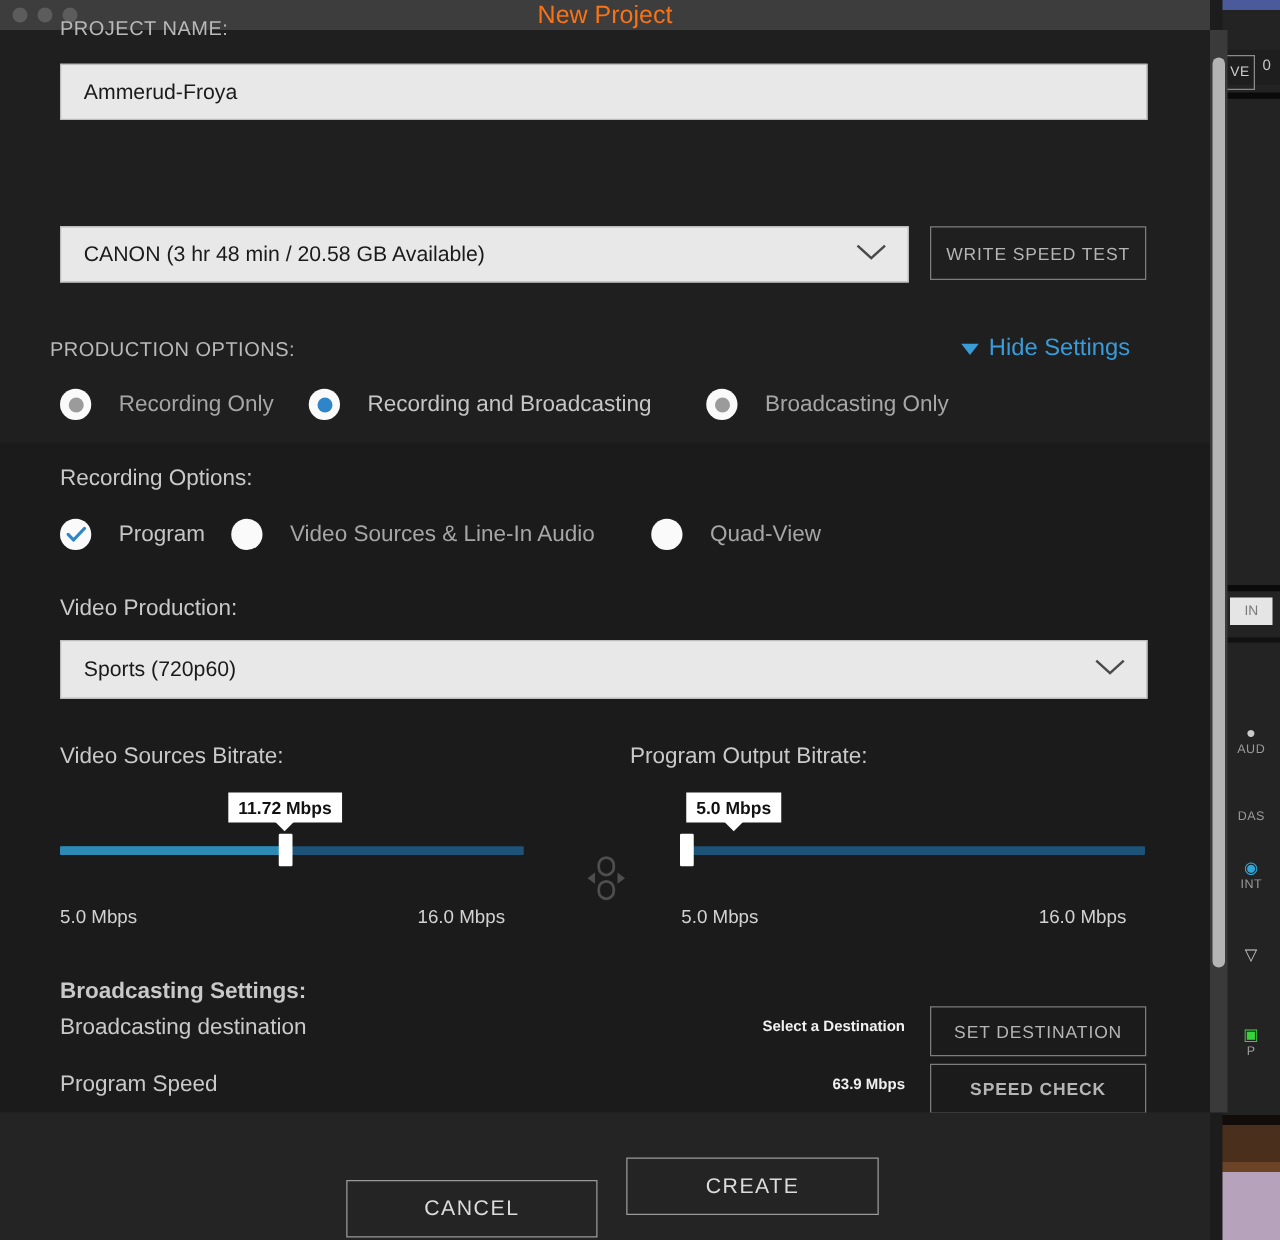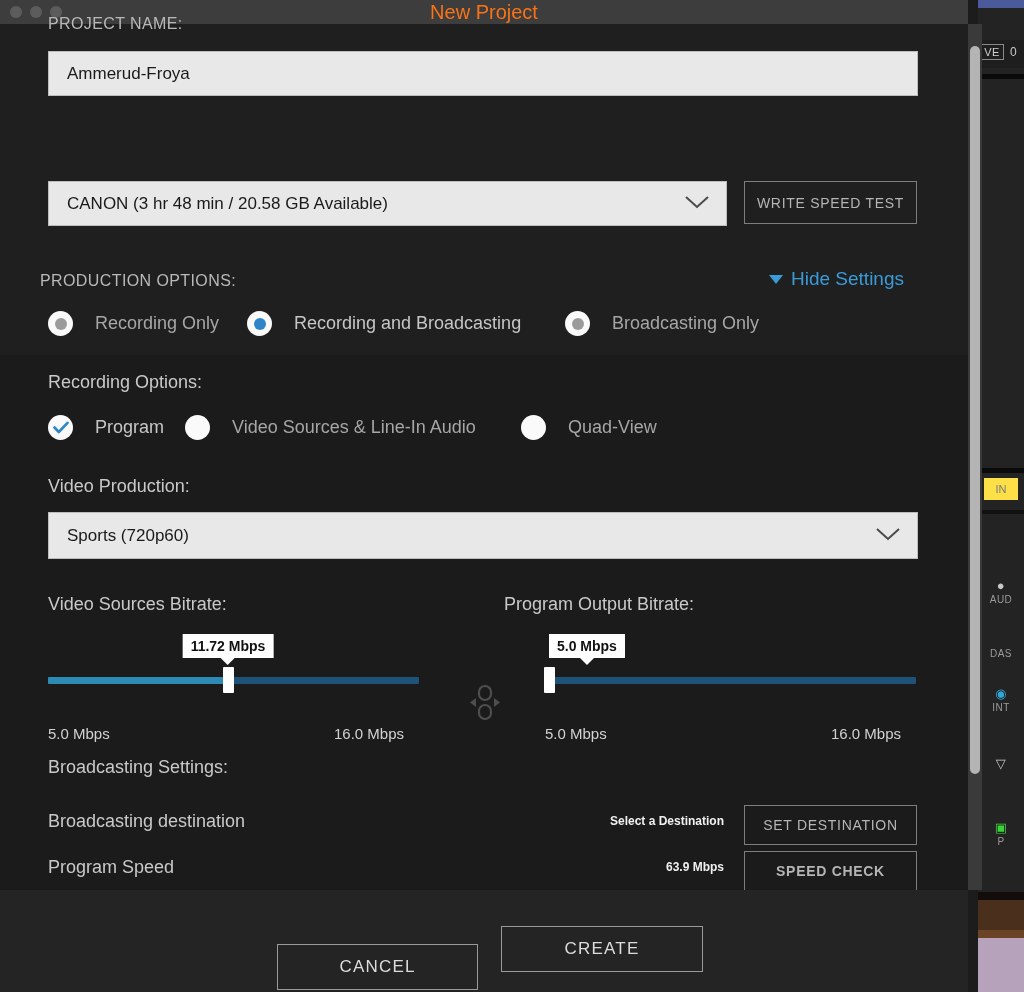--- a/index.html
+++ b/index.html
@@ -10,30 +10,30 @@
     overflow: hidden;
   }
   #root { position: relative; width: 1024px; height: 992px; }
 
   
   .bg-app { position: absolute; inset: 0; background: #1c1c1c; }
   .bg-topstrip { position: absolute; left: 978px; top: 0; width: 46px; height: 8px; background: #4a5a9a; }
   .bg-panel-right { position: absolute; left: 978px; top: 8px; width: 46px; height: 884px; background: #232323; }
   .bg-live-row { position: absolute; left: 978px; top: 40px; width: 46px; height: 28px; background: #1e1e1e; }
   .bg-live-badge {
-    position: absolute; left: 980px; top: 44px; width: 24px; height: 16px;
+    position: absolute; left: 980px; top: 44px; width: 24px; height: 28px;
     border: 1px solid #8a8a8a; color: #d0d0d0; font-size: 11px;
     display: flex; align-items: center; justify-content: center; letter-spacing: .5px;
   }
   .bg-clock { position: absolute; left: 1010px; top: 45px; font-size: 12px; color: #c8c8c8; }
   .bg-divider-a { position: absolute; left: 978px; top: 74px; width: 46px; height: 5px; background: #0a0a0a; }
   .bg-divider-b { position: absolute; left: 978px; top: 468px; width: 46px; height: 5px; background: #0a0a0a; }
   .bg-in-badge {
     position: absolute; left: 984px; top: 478px; width: 34px; height: 22px;
-    background: #fde047; color: #7a7a7a; font-size: 11px;
+    background: #e5e5e5; color: #7a7a7a; font-size: 11px;
     display: flex; align-items: center; justify-content: center;
   }
   .bg-divider-c { position: absolute; left: 978px; top: 510px; width: 46px; height: 4px; background: #111; }
   .bg-side-item { position: absolute; left: 978px; width: 46px; text-align: center; color: #9a9a9a; font-size: 10px; letter-spacing: .4px; }
   .bg-side-glyph { display: block; font-size: 13px; line-height: 16px; color: #c9c9c9; }
   .bg-photo {
     position: absolute; left: 978px; top: 892px; width: 46px; height: 100px;
     background: linear-gradient(#120d0a 0 8%, #4a2f1c 8% 38%, #6b4326 38% 46%, #b6a3bb 46% 100%);
   }
   .bg-left-edge { position: absolute; left: 0; top: 0; width: 4px; height: 992px; background: #2a2a2a; }
@@ -264,21 +264,21 @@
       <div class="lbl-sec" style="left:504px; top:570px;">Program Output Bitrate:</div>
       <div class="slider-wrap" style="left:548px; top:600px; width:368px; height:80px;">
         <div class="tip" style="left:1px; top:10px;">5.0 Mbps</div>
         <div class="track" style="left:0; top:53px; width:368px;"></div>
         <div class="track-fill" style="left:0; top:53px; width:0px;"></div>
         <div class="thumb" style="left:-4px; top:43px;"></div>
       </div>
       <div class="range-lbl" style="left:545px; top:701px;">5.0 Mbps</div>
       <div class="range-lbl" style="left:831px; top:701px;">16.0 Mbps</div>
 
-      <div class="lbl-sec" style="left:48px; top:733px;">Broadcasting Settings:</div>
+      <div class="lbl-sec" style="left:48px; top:758px;font-weight:bold;">Broadcasting Settings:</div>
 
       <div class="lbl-sec" style="left:48px; top:787px;">Broadcasting destination</div>
       <div class="val-right" style="left:480px; top:790px; width:244px;">Select a Destination</div>
       <div class="btn-outline" style="left:744px; top:781px; width:173px; height:40px;">SET DESTINATION</div>
 
       <div class="lbl-sec" style="left:48px; top:833px;">Program Speed</div>
       <div class="val-right" style="left:480px; top:836px; width:244px;">63.9 Mbps</div>
       <div class="btn-outline" style="left:744px; top:827px; width:173px; height:40px;font-weight:bold;">SPEED CHECK</div>
     </div>
 

